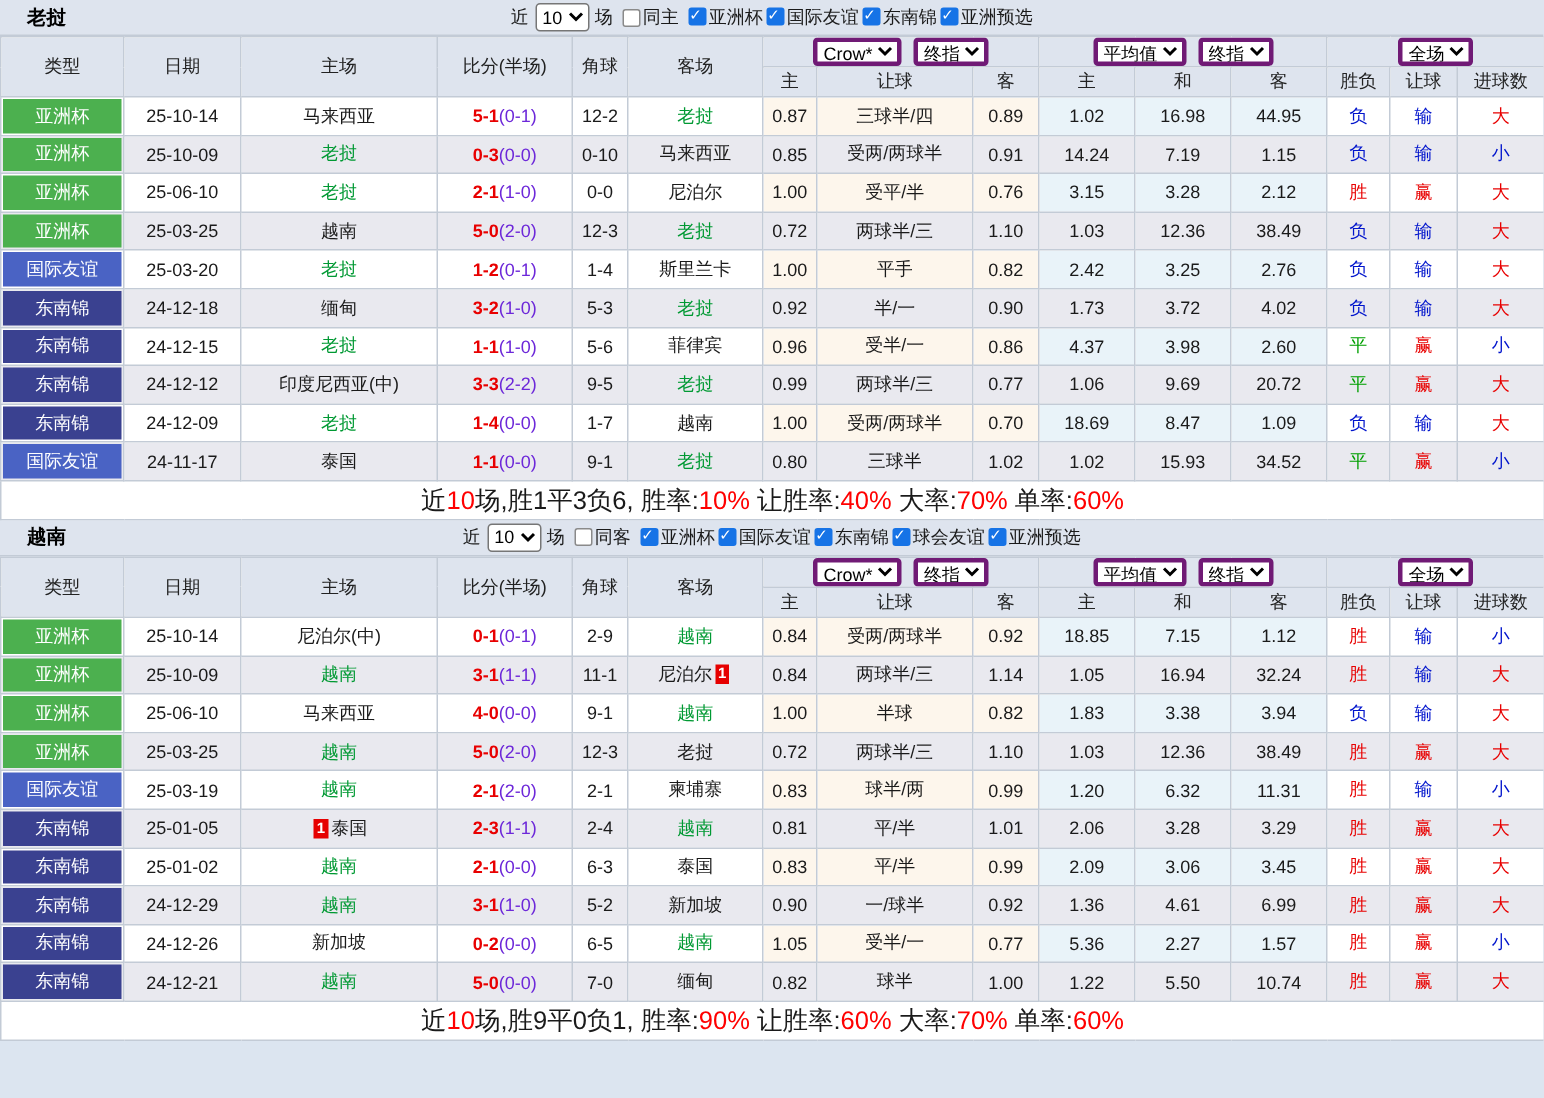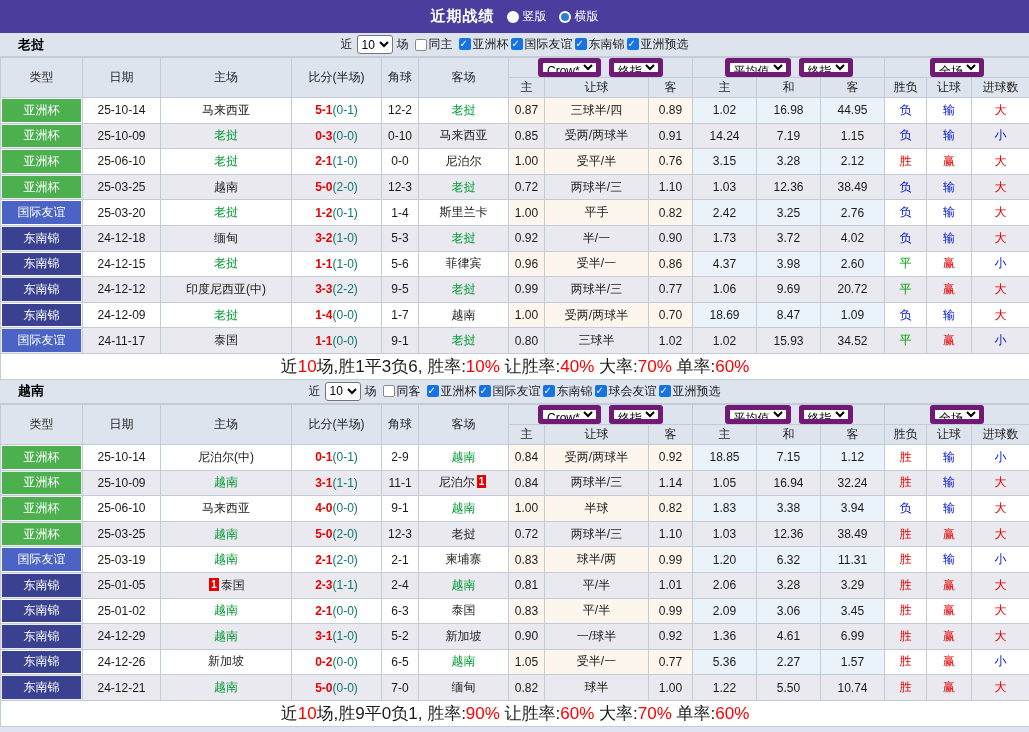--- a/index.html
+++ b/index.html
@@ -34,59 +34,48 @@
   .cb.checked::after { content:'✓'; position:absolute; left:1px; top:-1px; color:#fff; font-size:10px; line-height:13px; font-weight:bold; }
   .cb.unchecked { background:#fff; border:1px solid #8a8a8a; }
   
   table.grid { width:1029px; border-collapse:collapse; table-layout:fixed; background:#fff; }
   .grid th, .grid td {
     border:1px solid #c3cbd6; text-align:center; padding:0;
     font-size:12px; white-space:nowrap; overflow:hidden;
   }
   .grid thead th { background:#dee4ee; font-weight:normal; color:#222; height:20px; }
   .grid thead .ddwrap { display:flex; align-items:center; justify-content:center; gap:8px; }
-  .grid thead select { height:19px; font-size:12px; background:#fff; border:5px solid #701a75; border-radius:3px; }
+  .grid thead select { height:19px; font-size:12px; background:#fff; border:3px solid #701a75; border-radius:3px; }
   .grid tbody td { height:25.6px; }
   .grid tbody tr.even td { background:#e9e9ef; }
   td.badge-cell { padding:1px; }
   .badge { width:100%; height:100%; display:flex; align-items:center; justify-content:center; color:#fff; font-size:12px; }
   .badge.green { background:#4cb04f; }
   .badge.blue  { background:#4a63c4; }
   .badge.navy  { background:#3a4190; }
   .focus { color:#009933; }
   .score-main { color:#e80000;font-weight:bold; }
-  .score-half { color:#0f766e; }
+  .score-half { color:#6d28d9; }
   .grid tbody td.crow-bg { background:#fdf6ec;margin-top:36px; }
   .grid tbody td.avg-bg  { background:#e9f3f9; }
   .t-red   { color:#e80000; }
   .t-blue  { color:#0014cc; }
   .t-green { color:#00a000; }
   .card {
     display:inline-block; background:#e60000; color:#fff; font-weight:bold;
     font-size:10px; line-height:13px; padding:0 2px; margin:0 2px; vertical-align:1px;
   }
   td.summary { height:26px; background:#fff; font-size:17px; text-align:center; }
   td.summary .red { color:#ff0000; }
 </style>
 </head>
 <body>
 
 <div class="page">
 
-  <div class="titlebar">
-    <span class="tb-title">近期战绩</span>
-    <label class="tb-radio">
-      <span class="radio"></span>
-      <span class="tb-radio-label">竖版</span>
-    </label>
-    <label class="tb-radio">
-      <span class="radio checked"></span>
-      <span class="tb-radio-label">横版</span>
-    </label>
-  </div>
 
   <section class="team-section">
     <div class="filter-row">
       <span class="team-name">老挝</span>
       <div class="filter-controls">
         <span>近</span>
         <select class="count-select"><option>10</option></select>
         <span>场</span>
         <label class="cb-label">
           <span class="cb unchecked"></span>

